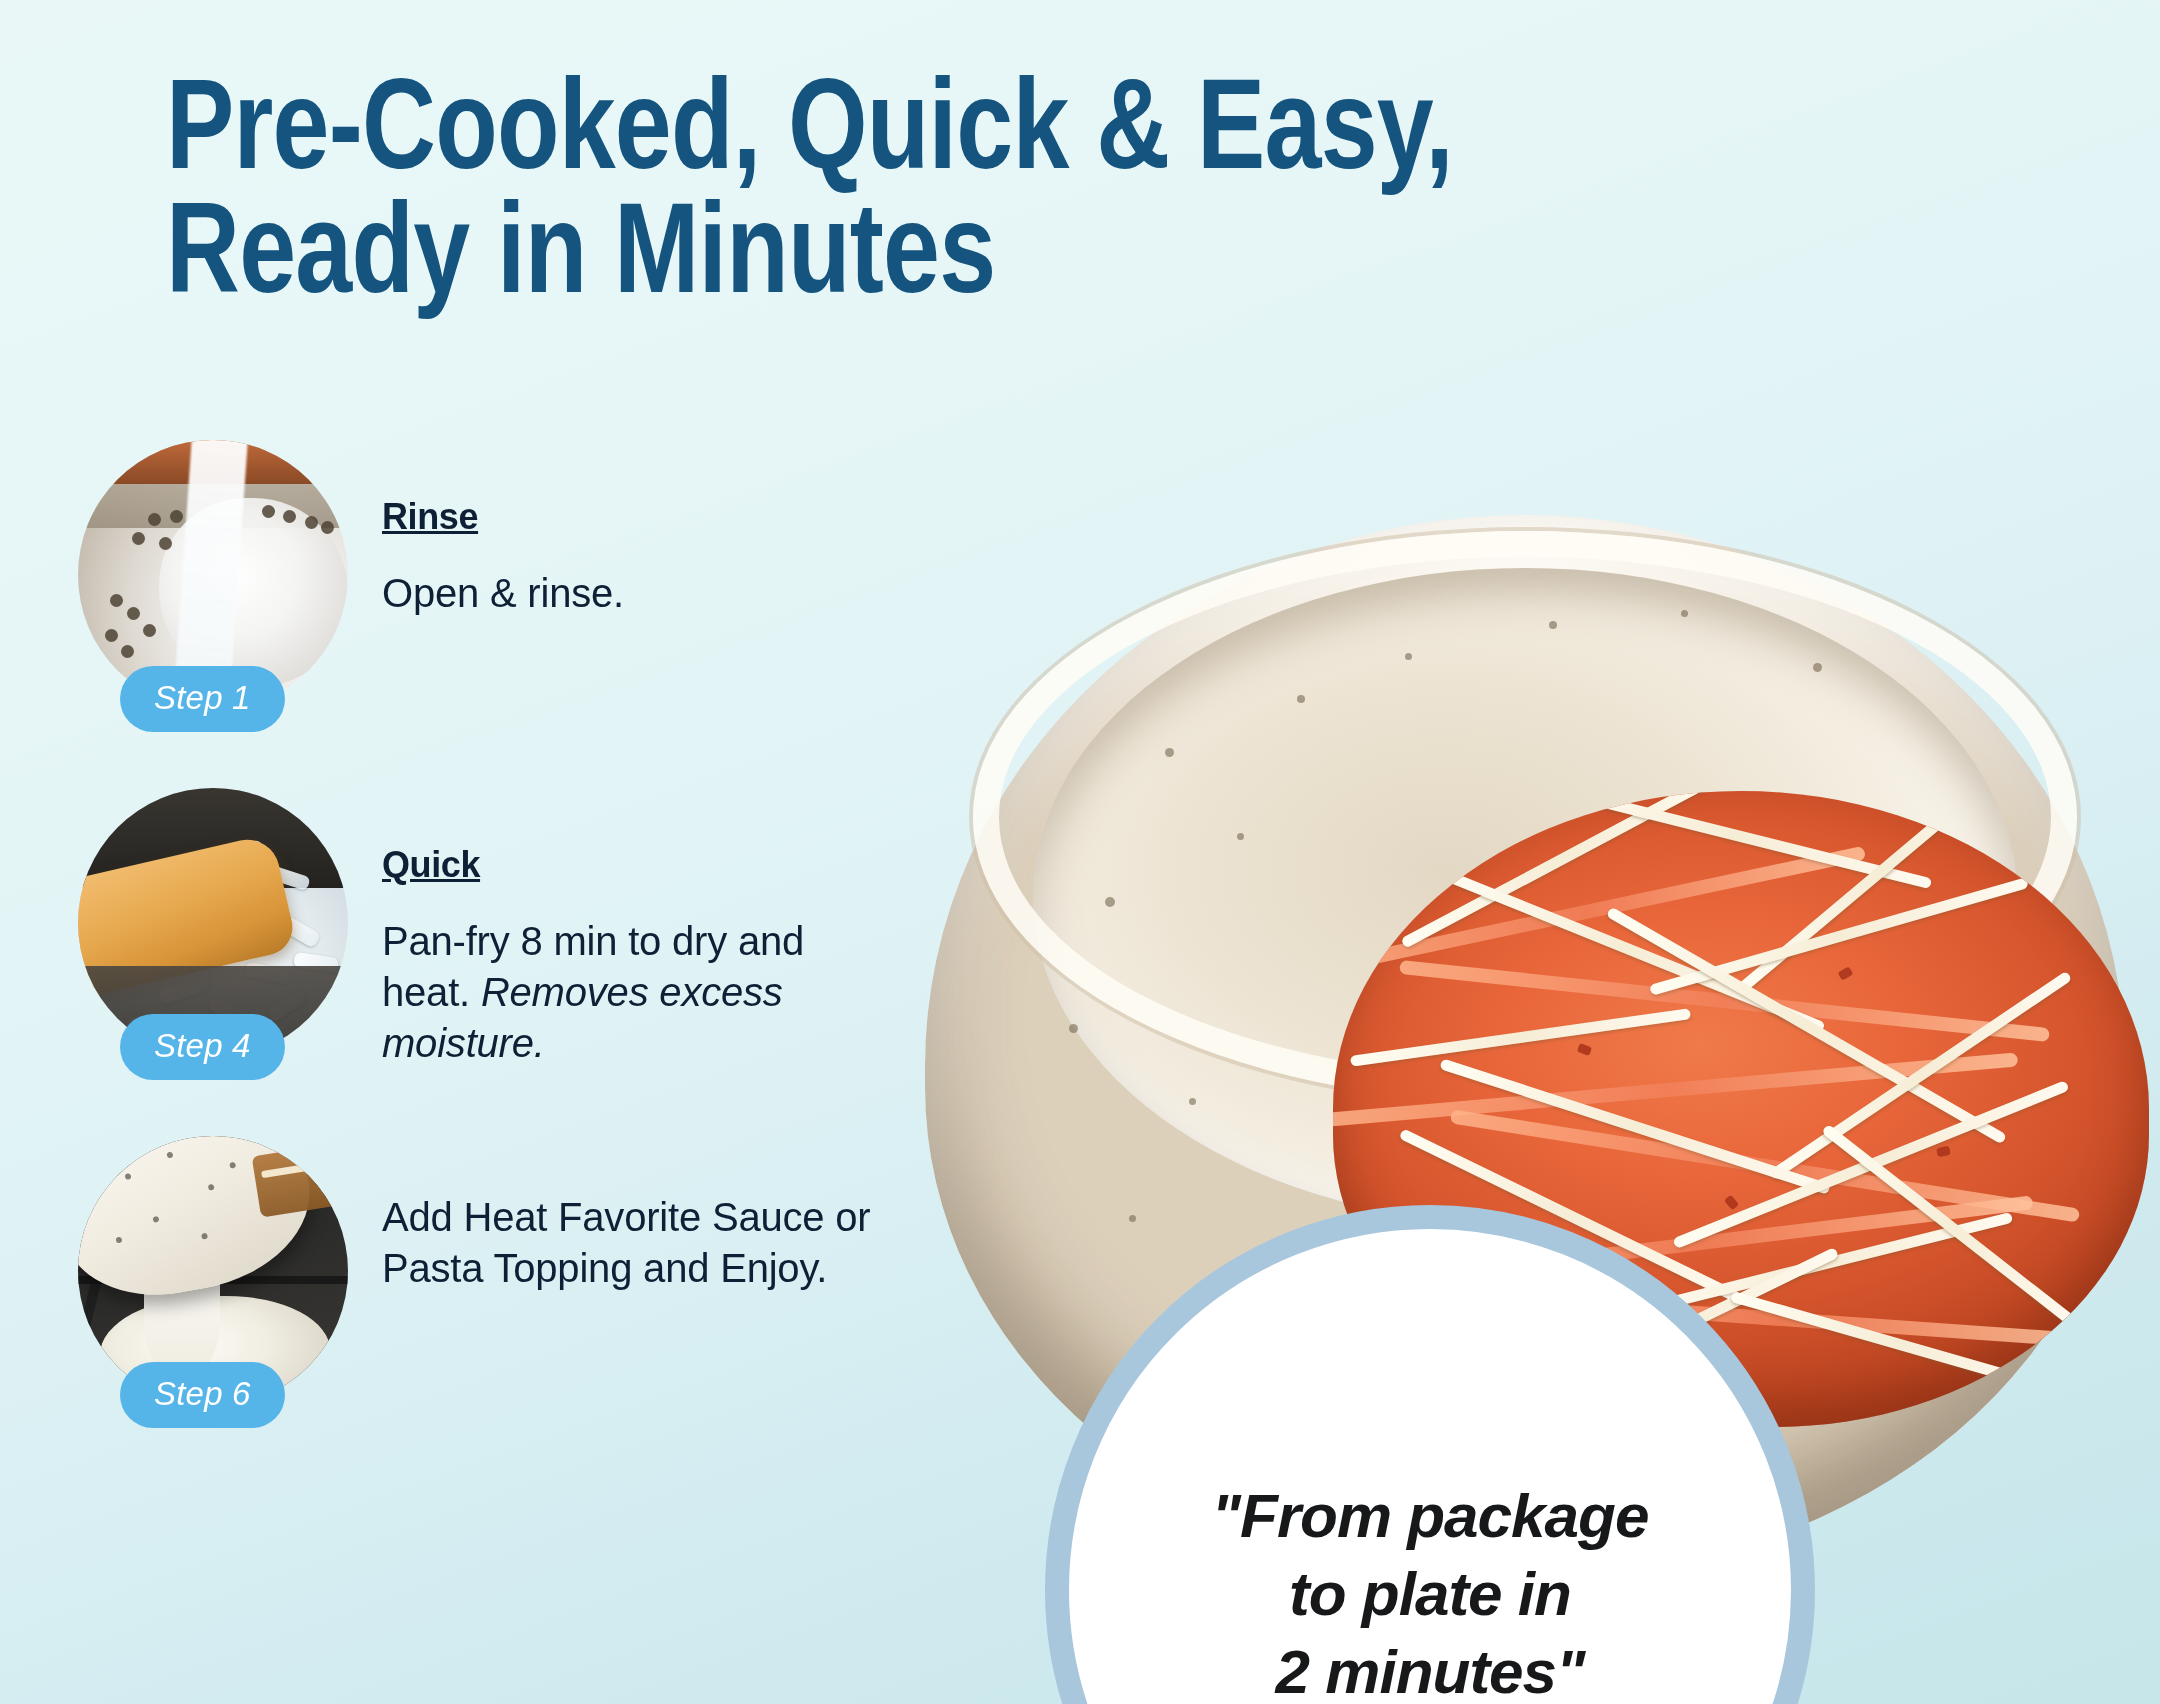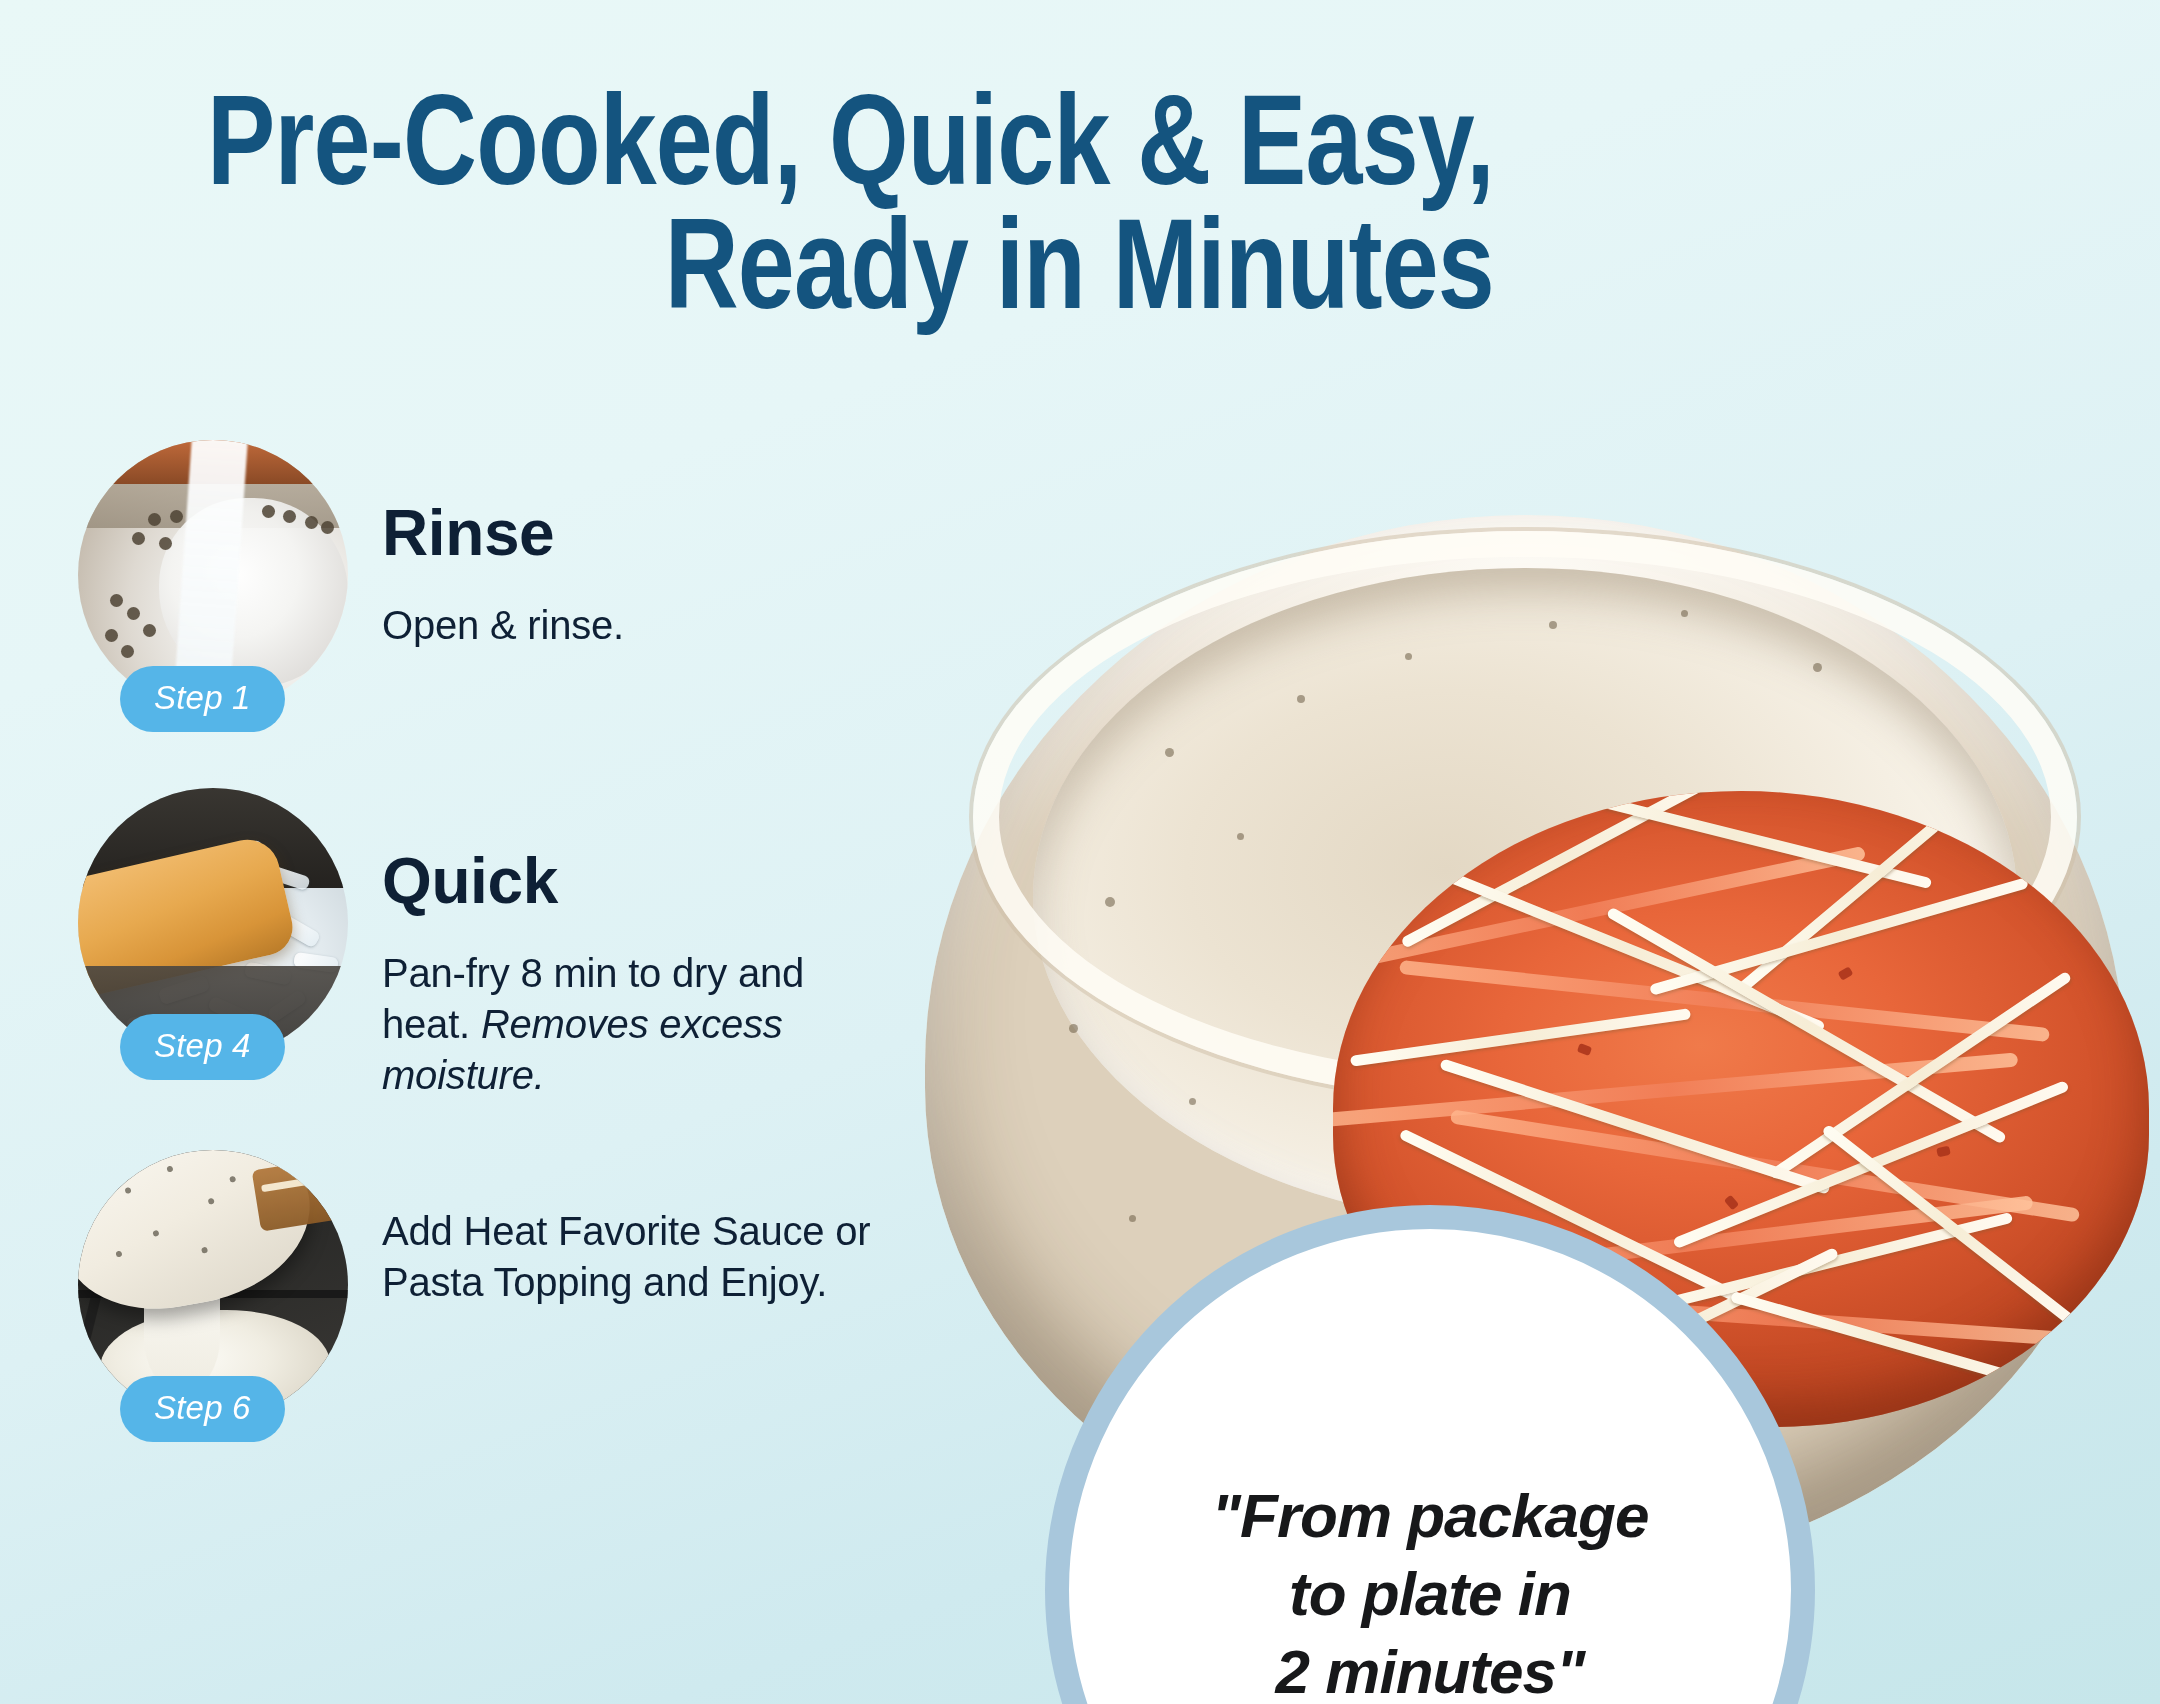--- a/index.html
+++ b/index.html
@@ -7,23 +7,23 @@
   body {
     font-family: "Liberation Sans", sans-serif;
     position:relative;
     overflow:hidden;
     background: linear-gradient(160deg, #e9f8f7 0%, #e6f6f7 28%, #ddf1f4 55%, #cfeaef 78%, #c6e6ea 100%);
   }
 
   
   .title-wrap{
     position:absolute;
-    left:0; top:78px;
+    left:0; top:62px;
     width:1660px;
-    text-align:right;
+    text-align:left;
     z-index:6;
   }
   .title{
     font-family:"Liberation Sans Narrow","Liberation Sans",sans-serif;
     font-weight:700;
     font-size:128px;
     line-height:0.97;
     letter-spacing:-1px;
     color:#14547f;
     transform: scaleX(0.80);
@@ -125,25 +125,26 @@
     white-space:nowrap;
     z-index:4;
     letter-spacing:.2px;
   }
   .step-text{
     margin-left:34px;
     padding-top:56px;
     max-width:520px;
   }
   .step-title{
-    font-size:64px;
+    font-size:36px;
     font-weight:700;
     color:#0e2035;
     letter-spacing:-0.4px;
     margin-bottom:30px;
+    text-decoration:underline;
   }
   .step-desc{
     font-size:40px;
     line-height:1.28;
     color:#0e2035;
     letter-spacing:-0.2px;
   }
   .step-desc em{ font-style:italic; }
 
   

